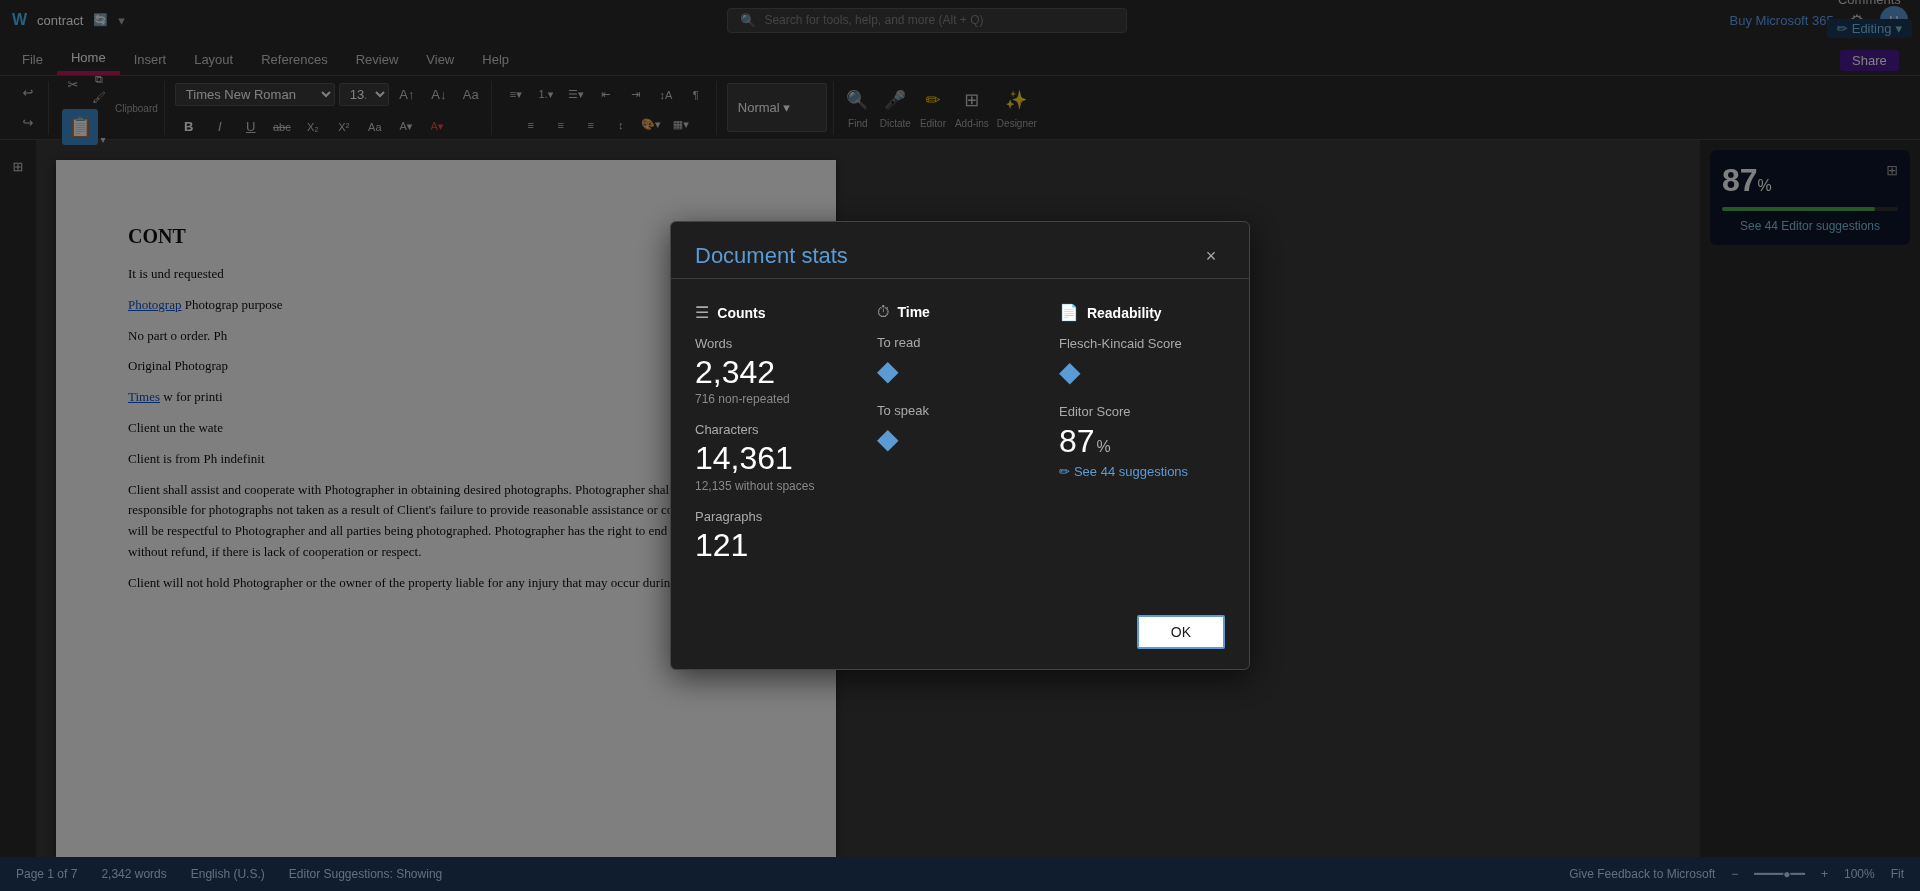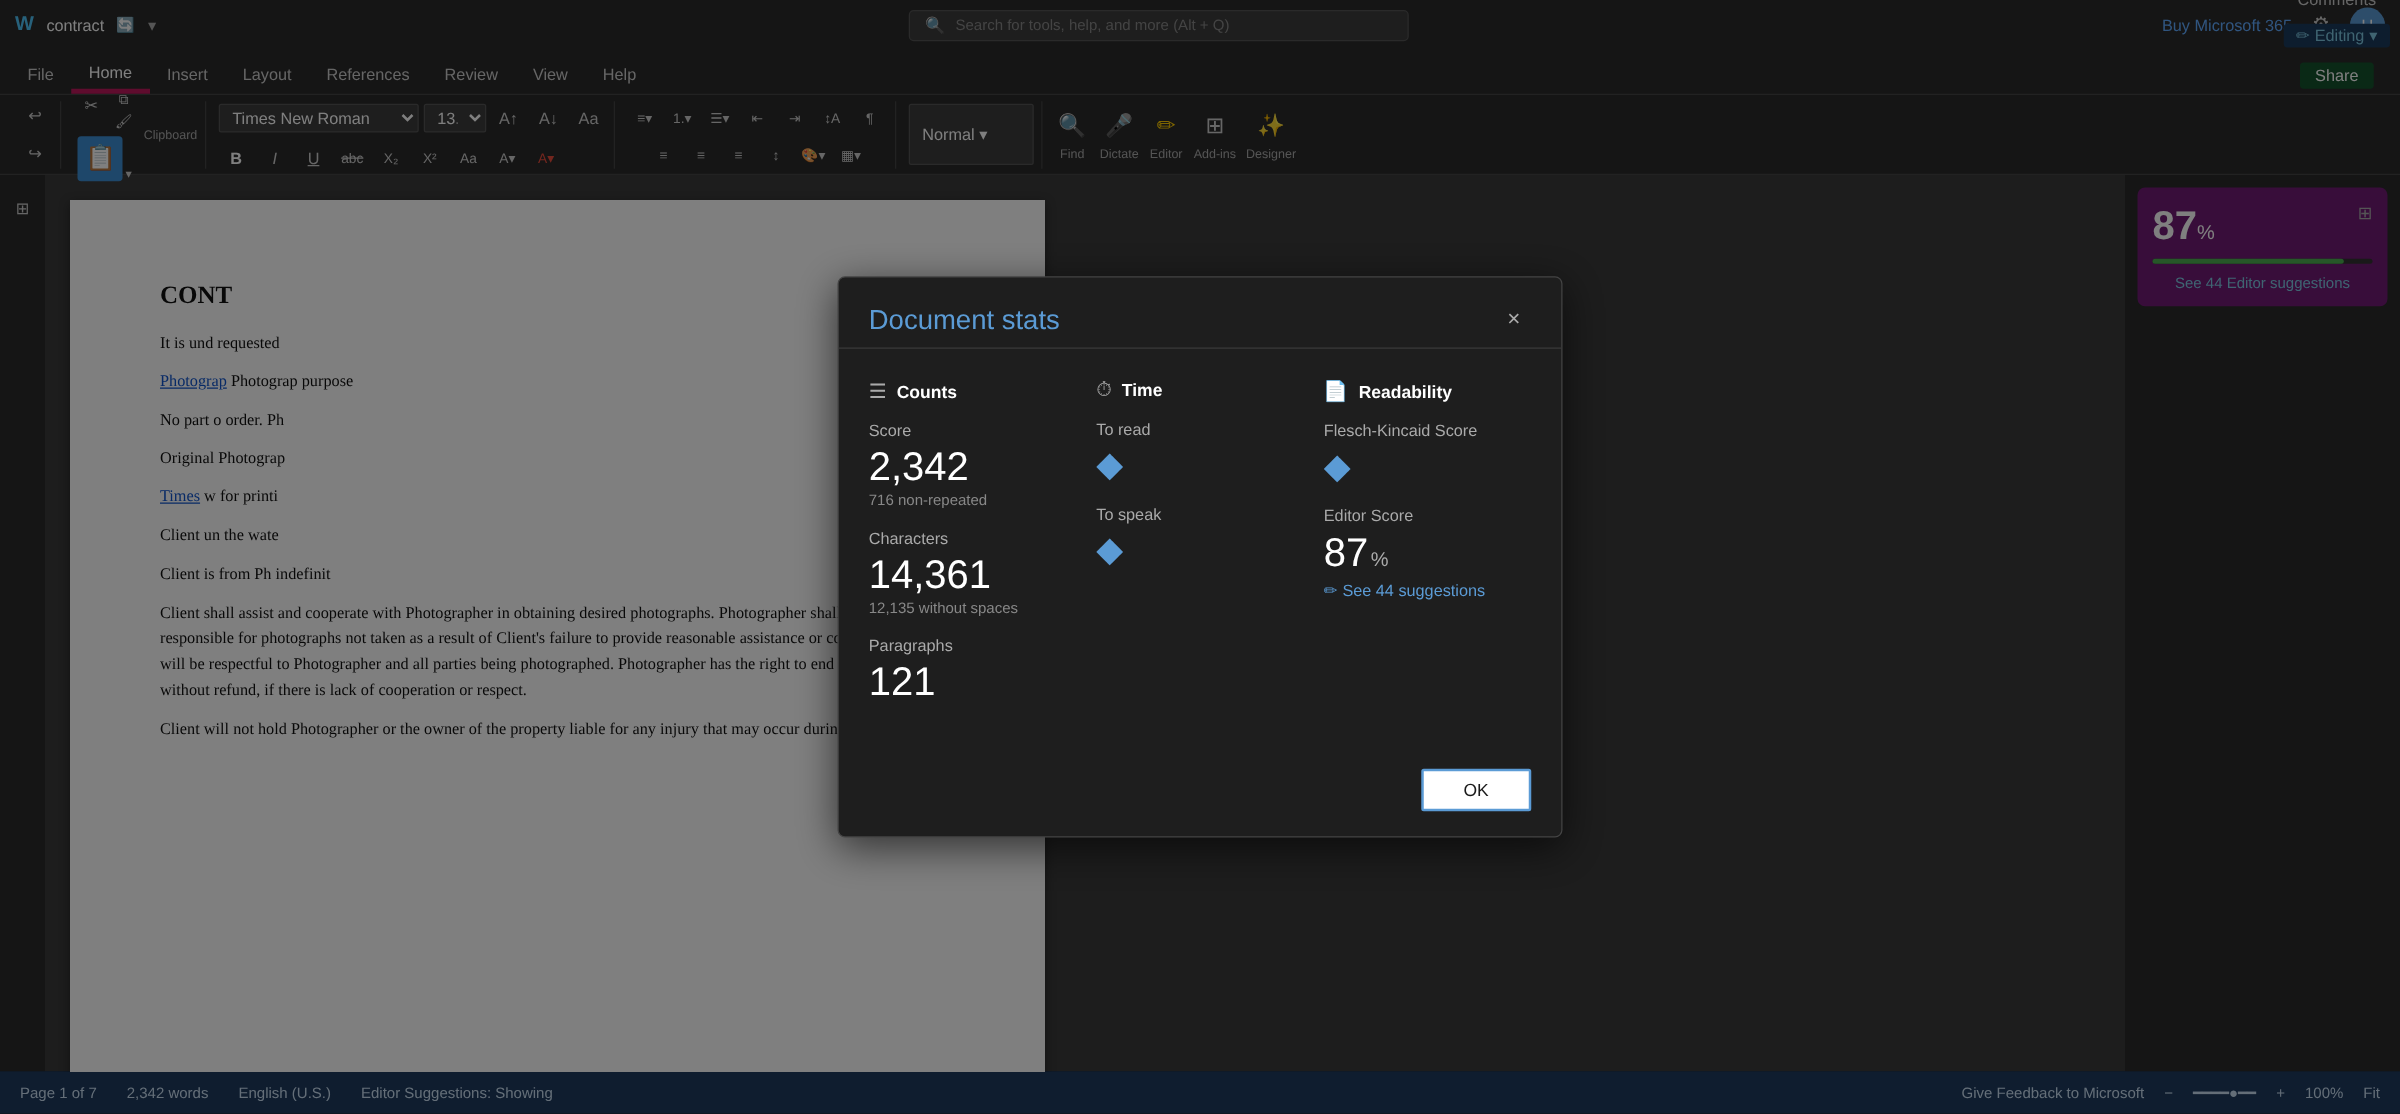--- a/index.html
+++ b/index.html
@@ -66,21 +66,21 @@
       background: #1a3a5c;
       color: #7ec8e3;
       padding: 2px 10px;
       border-radius: 3px;
       font-size: 13px;
       display: flex;
       align-items: center;
       gap: 4px;
     }
     .share-btn {
-      background: #14532d;
+      background: #4c1d95;
       color: #fff;
       padding: 3px 12px;
       border-radius: 3px;
       font-size: 13px;
     }
 
     
     .toolbar {
       background: #2b2b2b;
       height: 64px;
@@ -167,21 +167,21 @@
     }
     .doc-title { font-size: 20px; font-weight: bold; margin-bottom: 12px; }
     .doc-para { margin-bottom: 10px; font-size: 13px; }
     .doc-link { color: #1155cc; text-decoration: underline; }
     .doc-right-panel {
       width: 220px;
       background: #2b2b2b;
       padding: 10px;
     }
     .editor-score-card {
-      background: #701a75;
+      background: #0f172a;
       border-radius: 6px;
       padding: 12px;
       color: #fff;
       text-align: center;
     }
     .editor-score-num { font-size: 32px; font-weight: bold; }
     .editor-score-pct { font-size: 16px; }
     .editor-score-bar { height: 4px; background: #333; border-radius: 2px; margin: 8px 0; }
     .editor-score-fill { height: 100%; background: #4caf50; border-radius: 2px; }
     .editor-suggestions-link { color: #7ec8e3; font-size: 12px; cursor: pointer; }
@@ -494,21 +494,21 @@
     </div>
     <hr class="divider-line">
     <div class="modal-body">
 
       <div class="stat-col">
         <div class="section-header-row">
           <span class="section-icon">☰</span>
           <span class="section-title-text">Counts</span>
         </div>
         <div class="stat-item">
-          <div class="stat-label">Score</div>
+          <div class="stat-label">Words</div>
           <div class="stat-value-large">2,342</div>
           <div class="stat-sub">716 non-repeated</div>
         </div>
         <div class="stat-item">
           <div class="stat-label">Characters</div>
           <div class="stat-value-large">14,361</div>
           <div class="stat-sub">12,135 without spaces</div>
         </div>
         <div class="stat-item">
           <div class="stat-label">Paragraphs</div>

